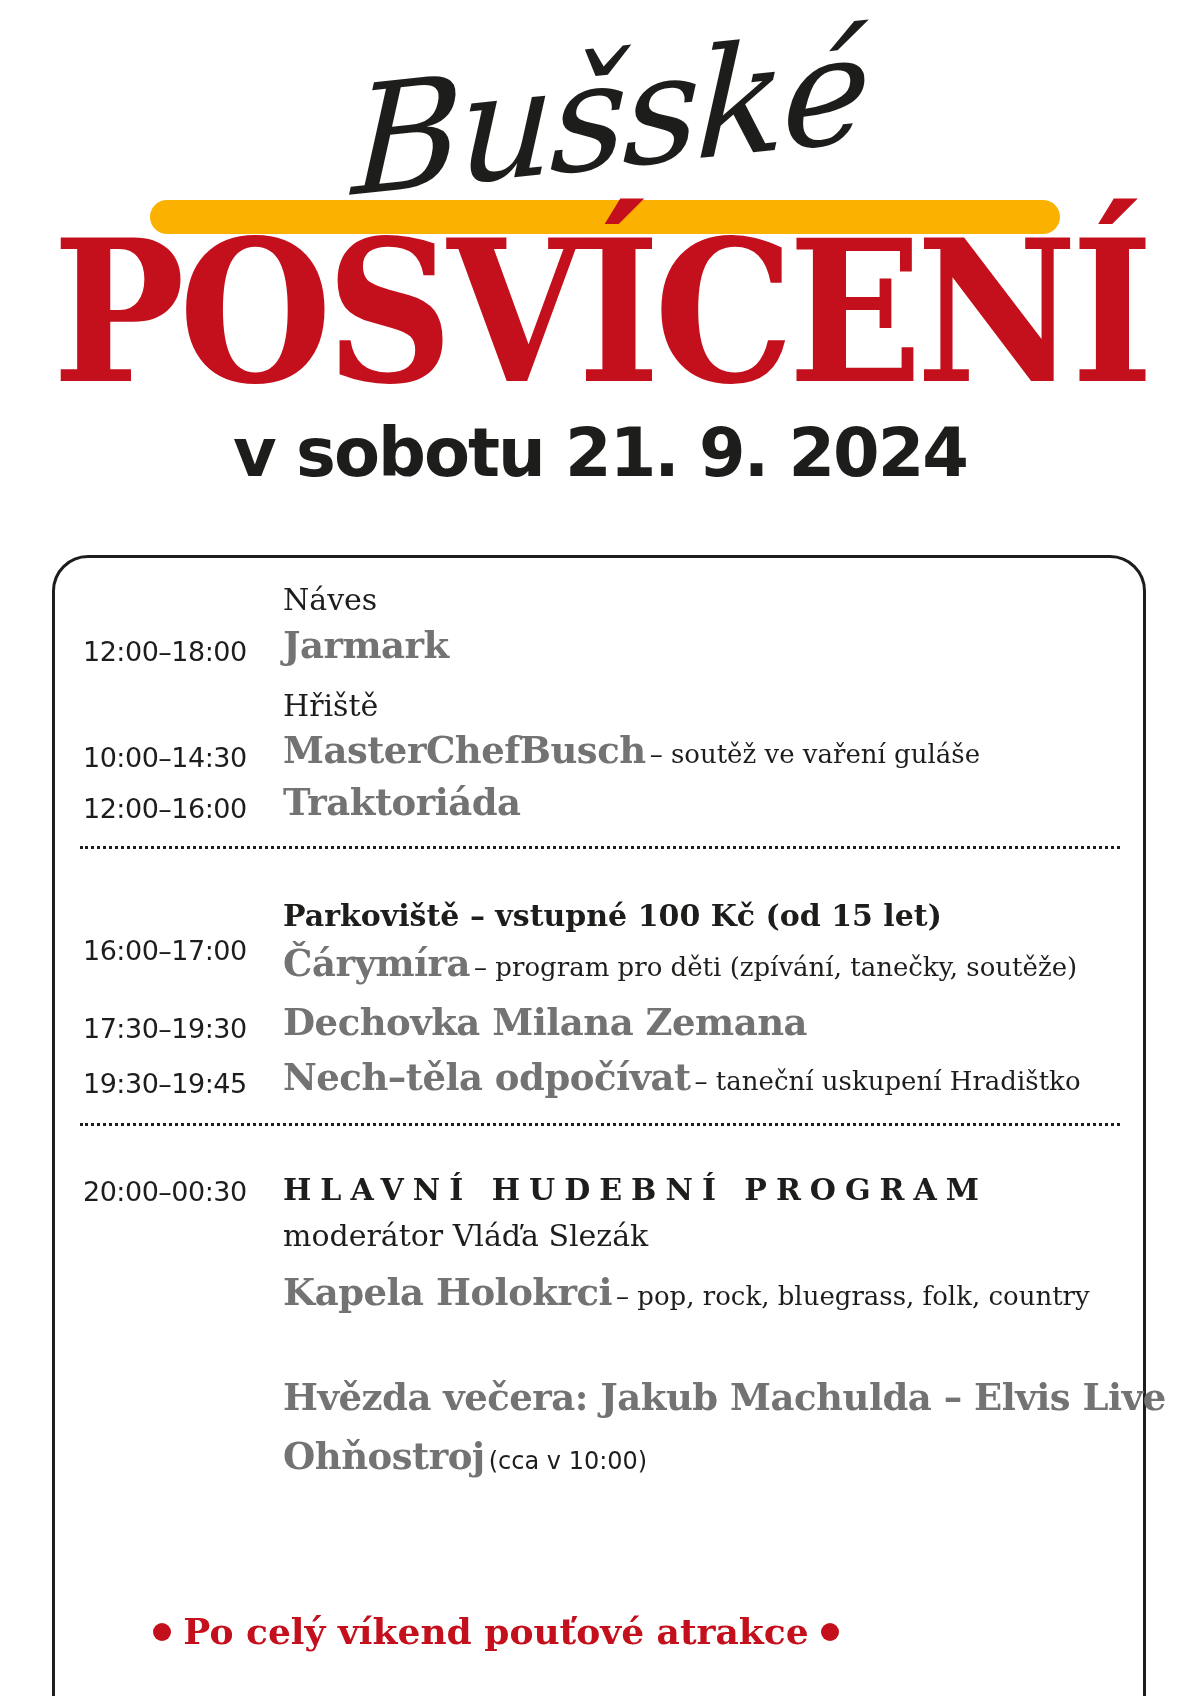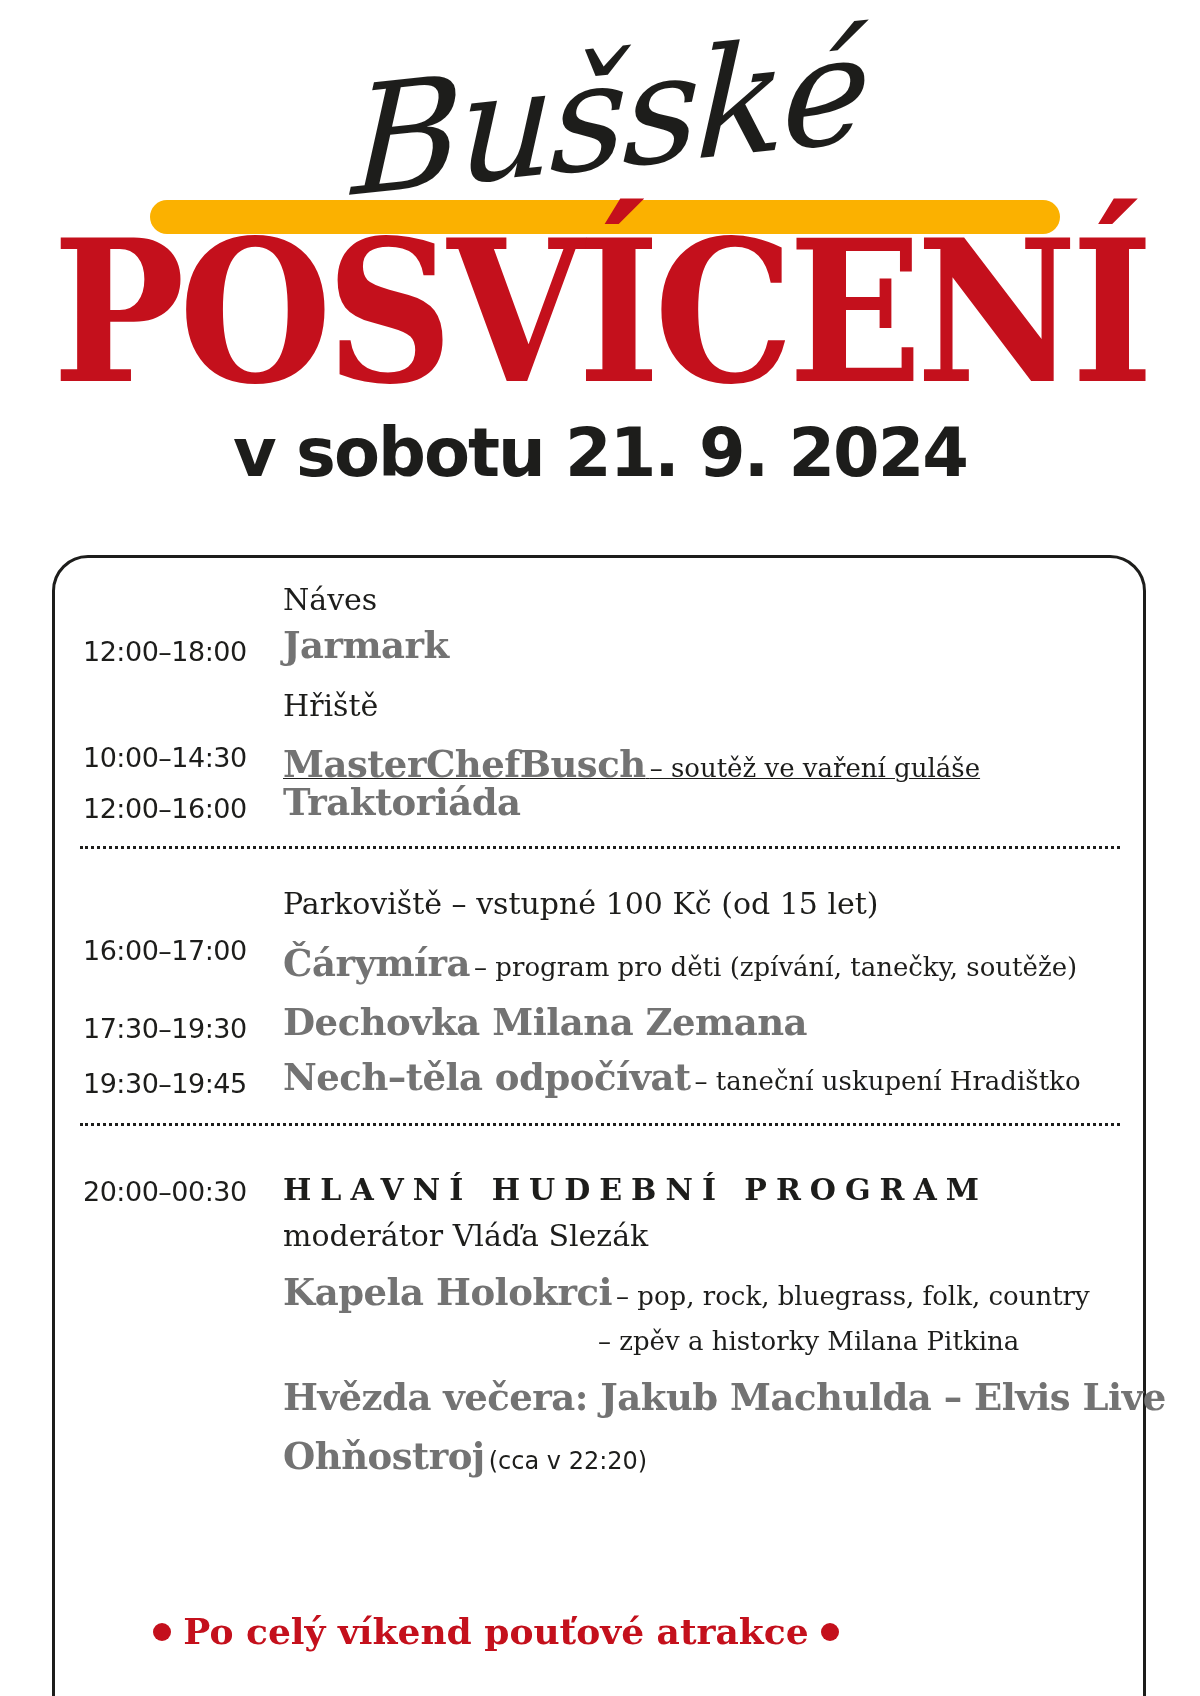--- a/index.html
+++ b/index.html
@@ -70,32 +70,32 @@
 <div class="program-box">
 
   <div class="venue" style="top:-2px; top:24px;">Náves</div>
   <div class="time" style="top:78px;">12:00–18:00</div>
   <div class="event" style="top:65px;">
     <span class="event-name">Jarmark</span>
   </div>
 
   <div class="venue" style="top:130px;">Hřiště</div>
   <div class="time" style="top:184px;">10:00–14:30</div>
-  <div class="event" style="top:184px;text-decoration:underline;">
+  <div class="event" style="top:170px;">
     <span class="event-name">MasterChefBusch</span>
     <span class="event-desc">– soutěž ve vaření guláše</span>
   </div>
   <div class="time" style="top:235px;">12:00–16:00</div>
   <div class="event" style="top:222px;">
     <span class="event-name">Traktoriáda</span>
   </div>
 
   <div class="divider" style="top:288px;"></div>
 
-  <div class="venue" style="top:328px;">Parkoviště – vstupné 100 Kč (od 15 let)</div>
+  <div class="venue" style="top:340px;font-weight:bold;">Parkoviště – vstupné 100 Kč (od 15 let)</div>
   <div class="time" style="top:377px;">16:00–17:00</div>
   <div class="event" style="top:383px;">
     <span class="event-name">Čárymíra</span>
     <span class="event-desc">– program pro děti (zpívání, tanečky, soutěže)</span>
   </div>
   <div class="time" style="top:455px;">17:30–19:30</div>
   <div class="event" style="top:442px;">
     <span class="event-name">Dechovka Milana Zemana</span>
   </div>
   <div class="time" style="top:510px;">19:30–19:45</div>
@@ -107,27 +107,26 @@
   <div class="divider" style="top:565px;"></div>
 
   <div class="time" style="top:618px;">20:00–00:30</div>
   <div class="event main-heading" style="top:614px;">HLAVNÍ HUDEBNÍ PROGRAM</div>
   <div class="venue" style="top:660px;">moderátor Vláďa Slezák</div>
 
   <div class="event" style="top:712px;">
     <span class="event-name">Kapela Holokrci</span>
     <span class="event-desc">– pop, rock, bluegrass, folk, country</span>
   </div>
-  <div class="event event-desc" style="top:768px; left:543px;">– zpěv a historky Milana Pitkina</div>
 
   <div class="event" style="top:817px;">
     <span class="event-name">Hvězda večera: Jakub Machulda – Elvis Live</span>
   </div>
 
   <div class="event" style="top:876px;">
     <span class="event-name">Ohňostroj</span>
-    <span class="small-note">(cca v 22:20)</span>
+    <span class="small-note">(cca v 10:00)</span>
   </div>
 </div>
 
 <div class="footer">
   <span class="dot"></span><span>Po celý víkend pouťové atrakce</span><span class="dot"></span>
 </div>
 
 </body></html>

